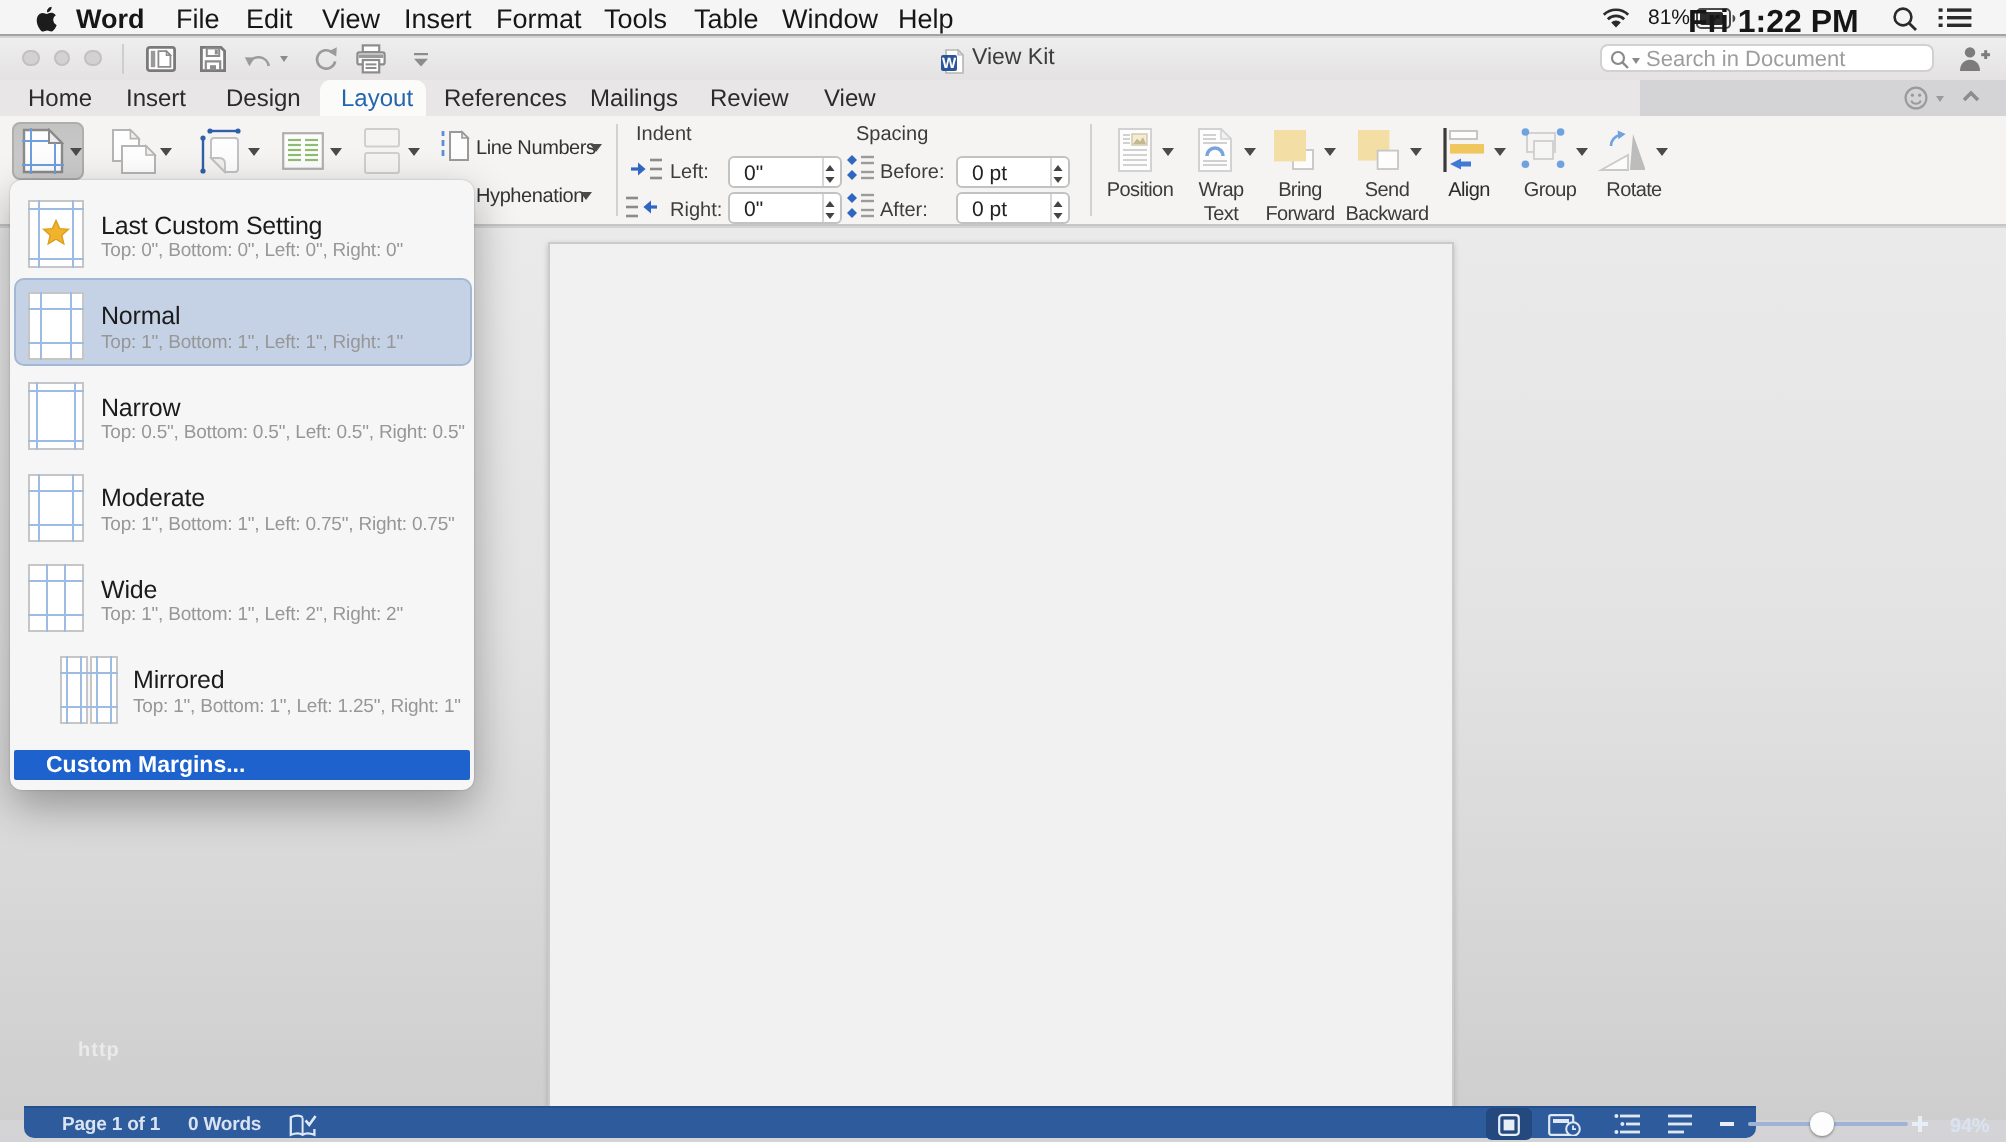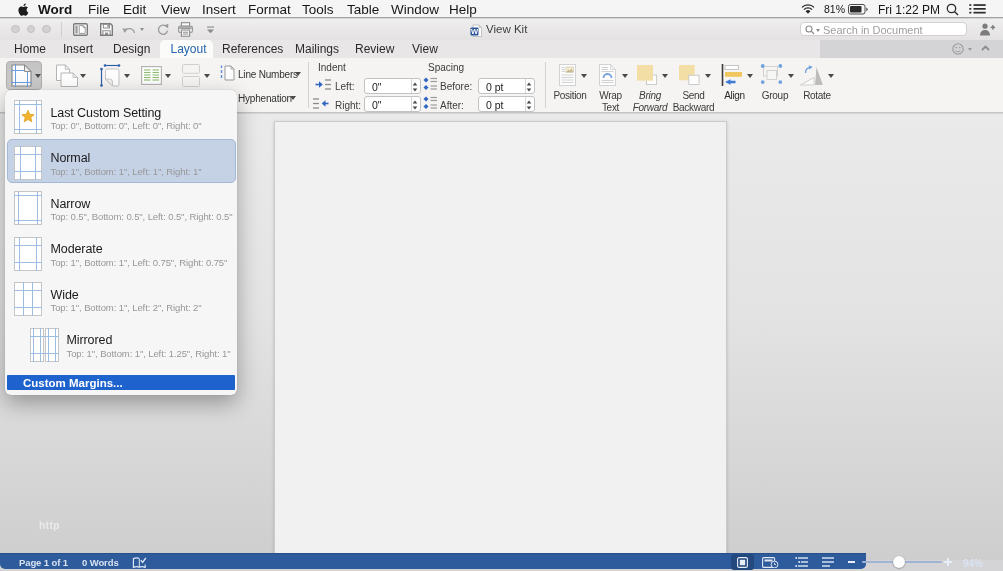--- a/index.html
+++ b/index.html
@@ -31,21 +31,21 @@
 .spin { position:absolute; width:57px; height:16px; background:#fff; border:1px solid #c2c2c2; border-radius:3px; font-size:10.5px; color:#222; }
 .spin span { position:absolute; left:7px; top:2px; }
 .spin .st { position:absolute; right:0; top:0; width:9px; height:14px; border-left:1px solid #d8d8d8; }
 
 
 #docarea { position:absolute; top:114px; left:0; width:1003px; height:446px; background:linear-gradient(180deg,#eaeaea 0%,#e3e3e3 45%,#cecece 100%); }
 #page { position:absolute; left:274px; top:7px; width:453px; height:432px; background:#f1f1f1; border:1px solid #cbcbcb; border-bottom:none; box-shadow:0 1px 3px rgba(0,0,0,0.18); }
 #httpmark { position:absolute; left:39px; top:406px; font-size:10px; font-weight:bold; color:rgba(255,255,255,0.55); letter-spacing:0.5px; }
 
 
-#statusbar { position:absolute; top:553px; left:0; width:866px; height:16px; background:#2e5b9b; border-top:1px solid #26508c; border-radius:0 0 5px 5px; }
+#statusbar { position:absolute; top:553px; left:12px; width:866px; height:16px; background:#2e5b9b; border-top:1px solid #26508c; border-radius:0 0 5px 5px; }
 #statusbar .stext { position:absolute; top:3px; font-size:9.5px; font-weight:bold; color:#d9e3f2; letter-spacing:-0.1px; }
 
 
 #menu { position:absolute; top:90px; left:5px; width:232px; height:305px; background:#f6f6f6; border-radius:6px; box-shadow:0 8px 22px rgba(0,0,0,0.33), 0 0 1px rgba(0,0,0,0.25); }
 .mi { position:absolute; left:0; width:232px; height:45px; }
 .mi .ttl { position:absolute; left:45.5px; top:9.5px; font-size:12.5px; letter-spacing:-0.1px; color:#1b1b1b; }
 .mi .sub { position:absolute; left:45.5px; top:24px; font-size:9.5px; letter-spacing:-0.1px; color:#979797; white-space:nowrap; }
 .mi svg { position:absolute; left:8.5px; top:4px; }
 #hl { position:absolute; left:1.5px; top:49px; width:229px; height:44px; background:#c5d2e6; border:1px solid #a2b8d4; border-radius:5px; }
 #custmarg { position:absolute; left:2px; top:285px; width:228px; height:15px; background:#1e62ce; border-radius:1px; }
@@ -75,21 +75,21 @@
     <path d="M3.9 6.6 a5.9 5.9 0 0 1 8.2 0" fill="none" stroke="#2a2a2a" stroke-width="1.3"></path>
     <path d="M1.9 4.4 a8.7 8.7 0 0 1 12.2 0" fill="none" stroke="#2a2a2a" stroke-width="1.3"></path>
   </svg>
   <span class="mitem" style="left:824px;top:3px;font-size:10.5px;">81%</span>
 
   <svg class="abs" style="left:848px;top:4px" width="20" height="11" viewBox="0 0 20 11">
     <rect x="0.5" y="0.5" width="16.5" height="9.5" rx="2" fill="none" stroke="#4a4a4a"></rect>
     <rect x="2" y="2" width="11.5" height="6.5" rx="1" fill="#2a2a2a"></rect>
     <path d="M18.3 3.4 a2 2 0 0 1 0 3.8 z" fill="#4a4a4a"></path>
   </svg>
-  <span class="mitem" style="left:878px;top:2.5px;font-size:12px;">Fri 1:22 PM</span>
+  <span class="mitem" style="left:844px;top:2.5px;font-size:16px;font-weight:bold;">Fri 1:22 PM</span>
 
   <svg class="abs" style="left:946px;top:3px" width="13" height="13" viewBox="0 0 13 13">
     <circle cx="5.5" cy="5.5" r="4.2" fill="none" stroke="#2a2a2a" stroke-width="1.3"></circle>
     <line x1="8.7" y1="8.7" x2="12" y2="12" stroke="#2a2a2a" stroke-width="1.4"></line>
   </svg>
 
   <svg class="abs" style="left:969px;top:4px" width="17" height="10" viewBox="0 0 17 10">
     <g fill="#2a2a2a">
         <rect x="0.3" y="0.2" width="2" height="1.7"></rect>
         <rect x="4.5" y="0.2" width="12.2" height="1.7"></rect>
@@ -380,21 +380,21 @@
     <path d="M4.5 14 a4 4 0 0 1 8 0" fill="none" stroke="#7aa4dc" stroke-width="1.8"></path>
   </svg>
   <div class="darr" style="left:622px;top:16px;border-left-width:3px;border-right-width:3px;"></div>
   <div class="rlabel" style="left:588px;top:32px;width:45px;">Wrap<br>Text</div>
 
   <svg class="abs" style="left:637px;top:7px" width="20" height="20" viewBox="0 0 20 20">
     <rect x="9.5" y="10" width="10" height="9.5" fill="#fdfdfd" stroke="#c6c6c6" stroke-width="0.9"></rect>
     <rect x="0" y="0" width="16" height="15.7" fill="#f3dfa6"></rect>
   </svg>
   <div class="darr" style="left:662px;top:16px;border-left-width:3px;border-right-width:3px;"></div>
-  <div class="rlabel" style="left:626px;top:32px;width:48px;font-style:italic;">Bring<br>Forward</div>
+  <div class="rlabel" style="left:626px;top:32px;width:48px;">Bring<br>Forward</div>
 
   <svg class="abs" style="left:679px;top:7px" width="21" height="20" viewBox="0 0 21 20">
     <rect x="0" y="0" width="15.7" height="15.3" fill="#f3dfa6"></rect>
     <rect x="9.8" y="10.3" width="10.2" height="9.2" fill="#fdfdfd" stroke="#c6c6c6" stroke-width="0.9"></rect>
   </svg>
   <div class="darr" style="left:705px;top:16px;border-left-width:3px;border-right-width:3px;"></div>
   <div class="rlabel" style="left:666px;top:32px;width:55px;">Send<br>Backward</div>
 
   <svg class="abs" style="left:721px;top:6px" width="22" height="22" viewBox="0 0 22 22">
     <line x1="1.5" y1="0" x2="1.5" y2="22" stroke="#3a3a3a" stroke-width="1.6"></line>

